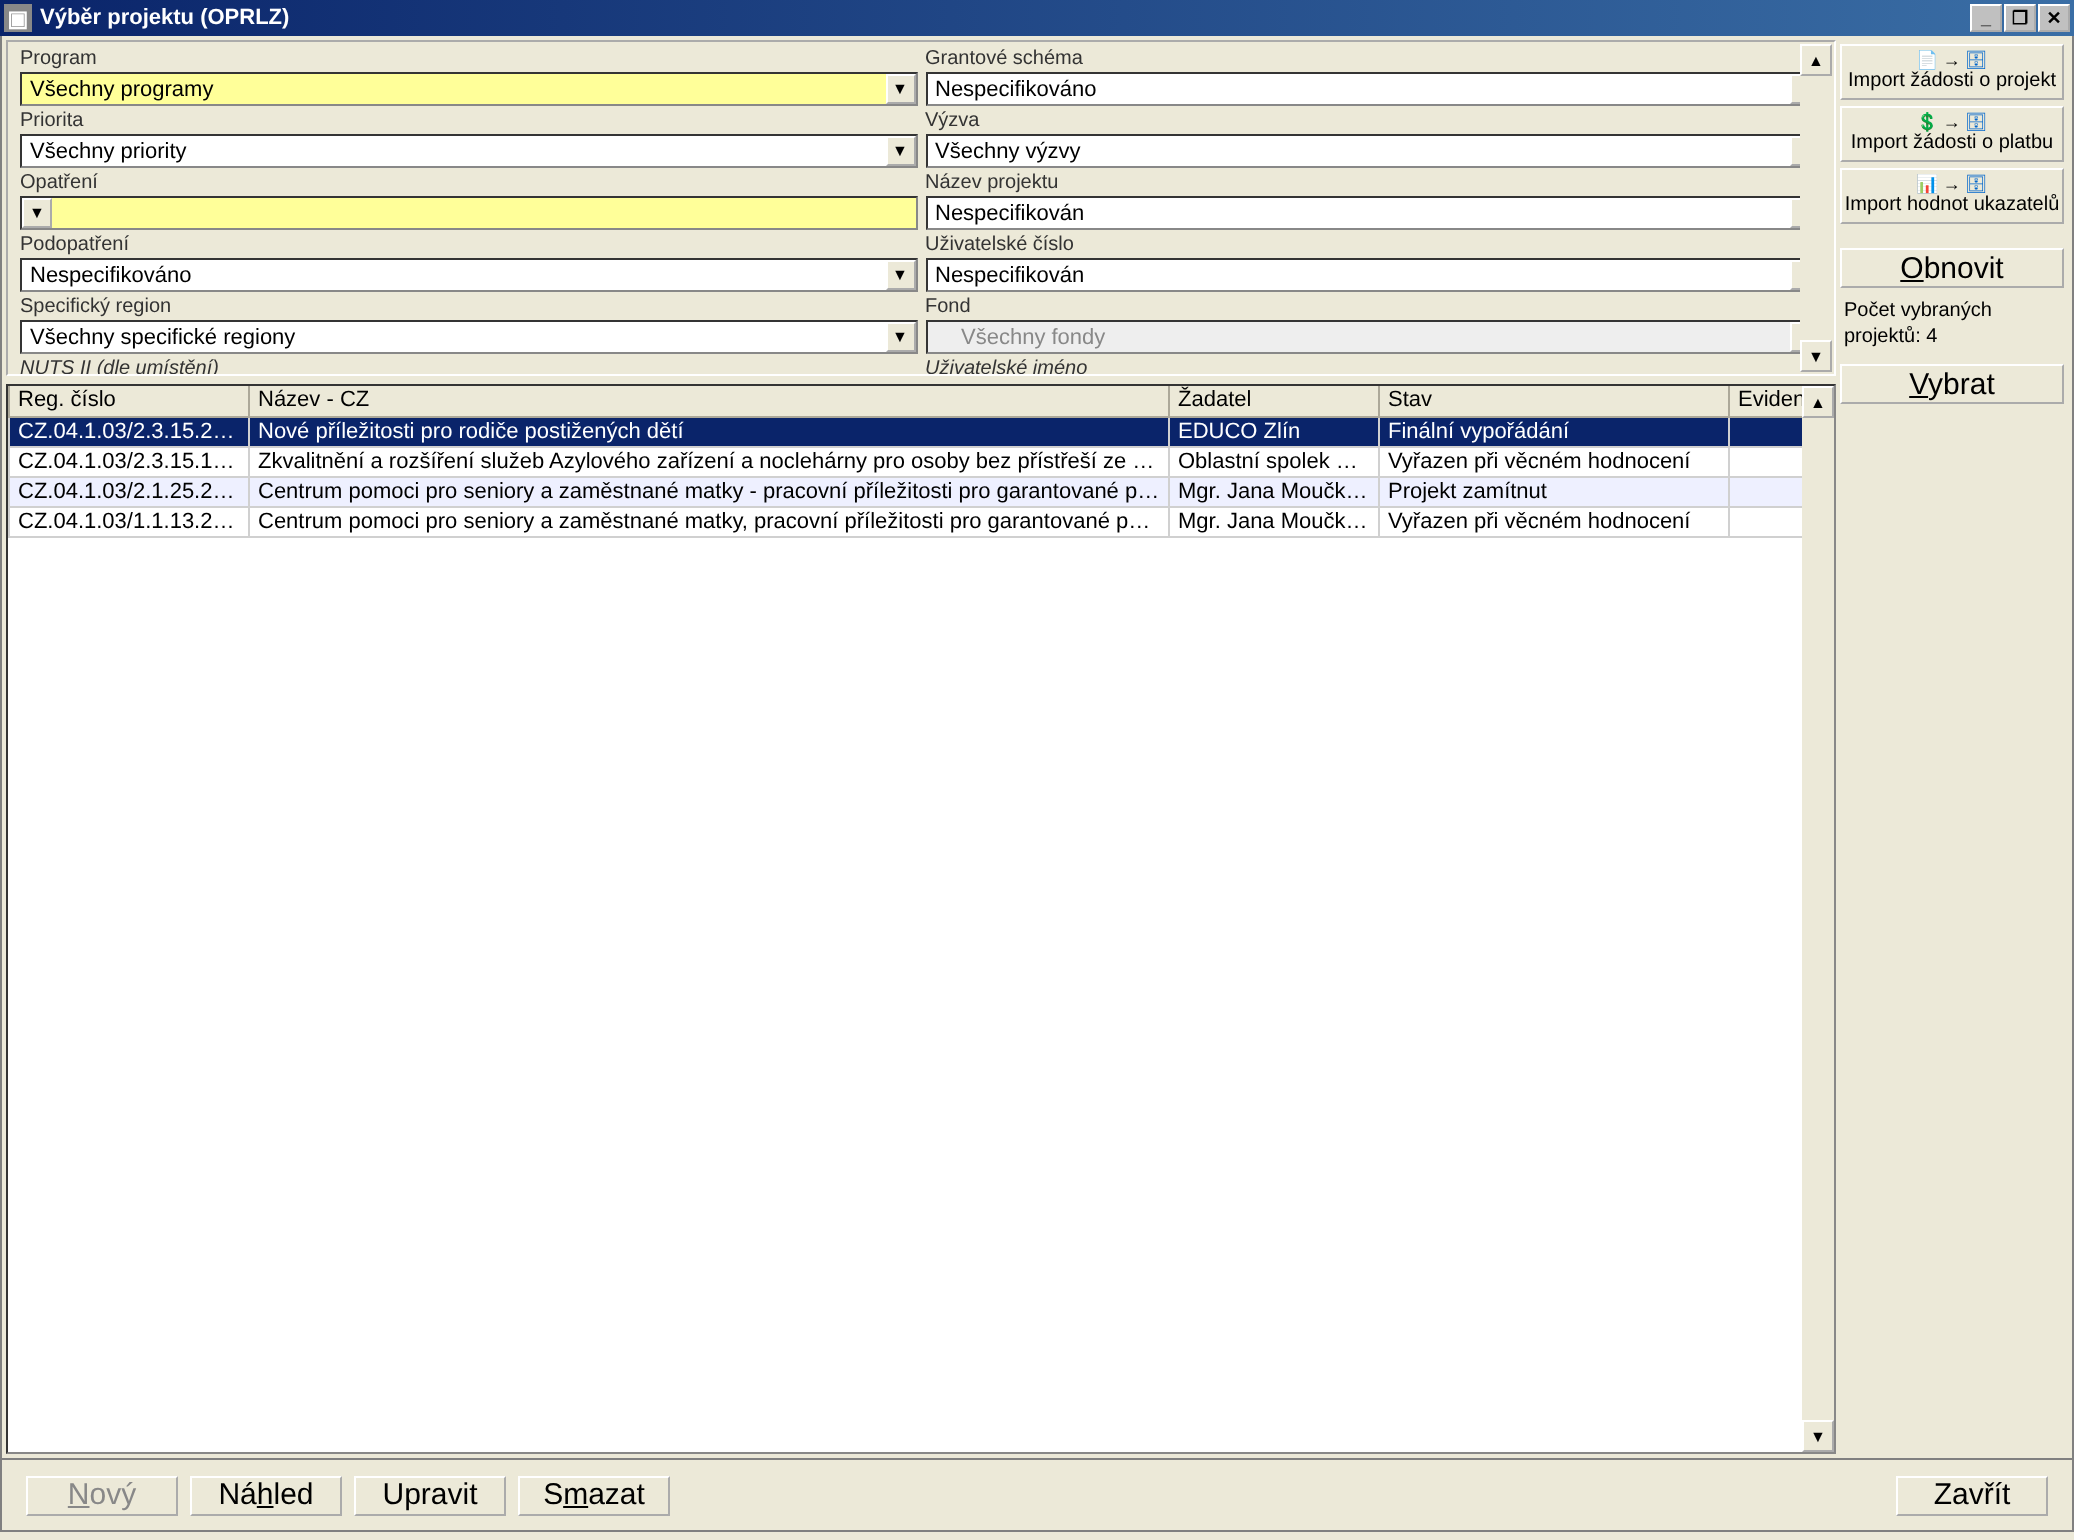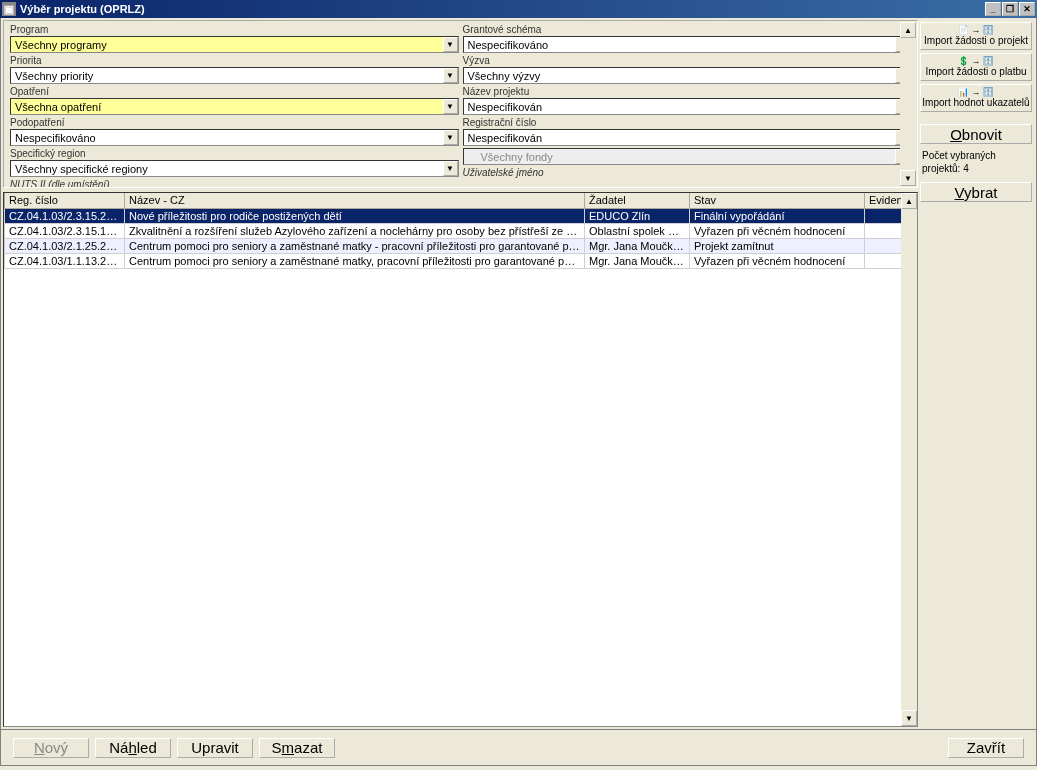--- a/index.html
+++ b/index.html
@@ -274,21 +274,20 @@
             <div class="field">
               <label>Priorita</label>
               <div class="combo">
                 <span class="value">Všechny priority</span>
                 <span class="arrow">▼</span>
               </div>
             </div>
             <div class="field">
               <label>Opatření</label>
               <div class="combo highlight">
-                <span class="value">Všechna opatření</span>
                 <span class="arrow">▼</span>
               </div>
             </div>
             <div class="field">
               <label>Podopatření</label>
               <div class="combo">
                 <span class="value">Nespecifikováno</span>
                 <span class="arrow">▼</span>
               </div>
             </div>
@@ -319,27 +318,28 @@
               </div>
             </div>
             <div class="field">
               <label>Název projektu</label>
               <div class="combo">
                 <span class="value">Nespecifikován</span>
                 <span class="arrow">▼</span>
               </div>
             </div>
             <div class="field">
-              <label>Registrační číslo</label>
+              <label>Uživatelské číslo</label>
               <div class="combo">
                 <span class="value">Nespecifikován</span>
                 <span class="arrow">▼</span>
               </div>
             </div>
             <div class="field">
+              <label>Fond</label>
               <div class="combo disabled">
                 <span class="value">Všechny fondy</span>
                 <span class="arrow">▼</span>
               </div>
             </div>
             <div class="field">
               <label class="cut-label">Uživatelské jméno</label>
             </div>
           </div>
         </div>

